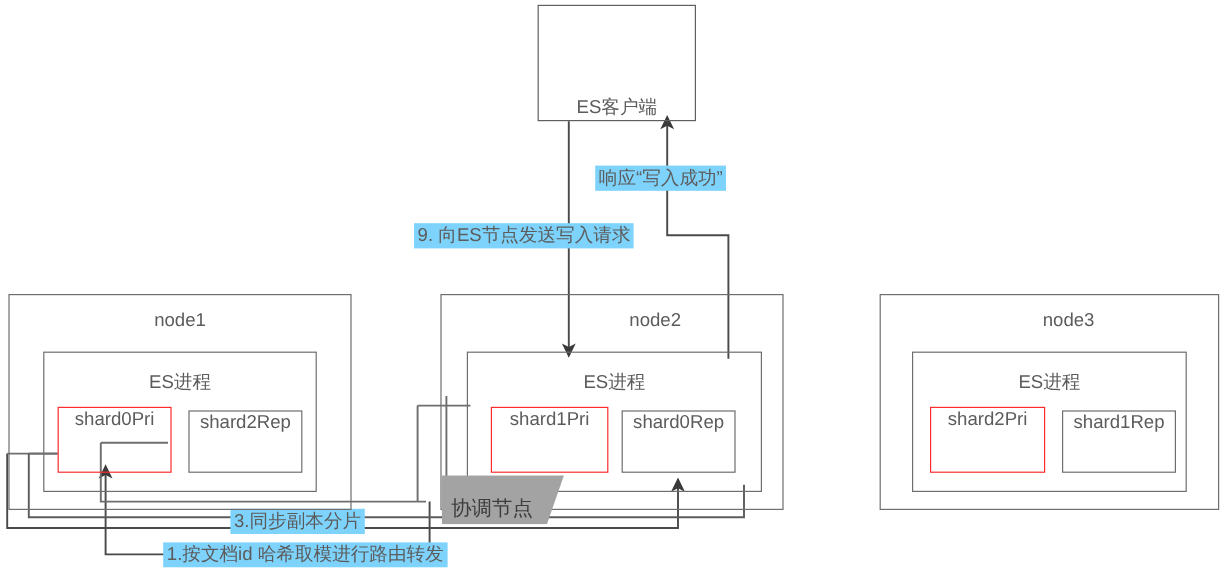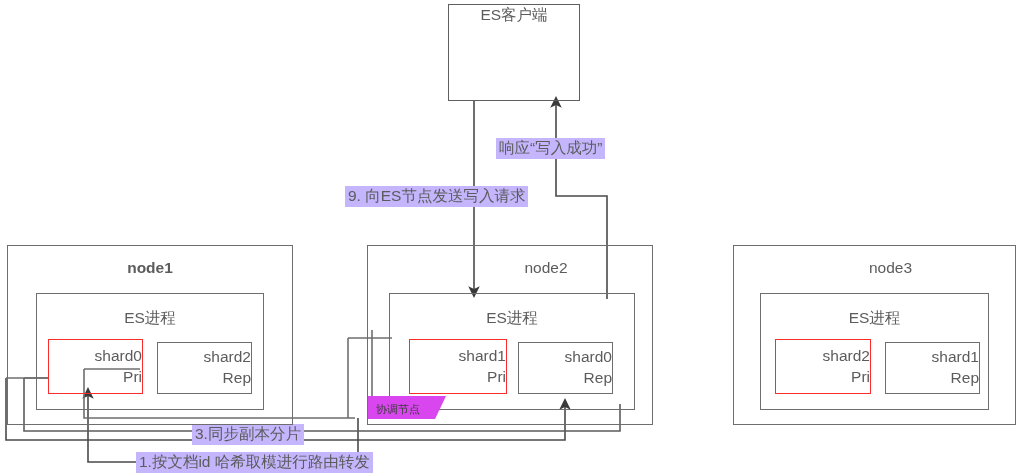--- a/index.html
+++ b/index.html
@@ -40,55 +40,55 @@
     text-align: center;
     font-size: 15.5px;
     color: #5c5c5c;
     white-space: nowrap;
   }
   .shard {
     position: absolute;
     box-sizing: border-box;
     border: 1.6px solid #6e6e6e;
     display: flex;
-    flex-direction: column;
-    align-items: flex-end;
+    flex-direction: row;
+    align-items: flex-start;
     justify-content: center;
     font-size: 15.5px;
     line-height: 1.35;
     color: #5c5c5c;
     background: transparent;
   }
   .shard.primary {
     border-color: #fb2c2c;
   }
   .edge-label {
     position: absolute;
     font-size: 15.5px;
     color: #5c5c5c;
     white-space: nowrap;
-    background: #c4b5fd;
+    background: #7dd3fc;
     padding: 0 3px;
   }
   .coord-badge {
     position: absolute;
-    font-size: 11px;
+    font-size: 17px;
     color: #3d3d3d;
     white-space: nowrap;
-    padding: 6px 26px 2px 8px;
-    background: #d946ef;
+    padding: 16px 26px 2px 8px;
+    background: #a3a3a3;
     -webkit-clip-path: polygon(0 0, 100% 0, 86% 100%, 0 100%);
     clip-path: polygon(0 0, 100% 0, 86% 100%, 0 100%);
   }
   .client-box {
     position: absolute;
     box-sizing: border-box;
     border: 1.6px solid #5f5f5f;
     display: flex;
-    align-items: flex-start;
+    align-items: flex-end;
     justify-content: center;
     font-size: 15.5px;
     color: #5c5c5c;
   }
 </style>
 </head>
 <body>
 
 <div id="stage">
 
@@ -124,21 +124,21 @@
   <div class="client-box" style="left:448px; top:4px; width:132px; height:97px;">
     <span>ES客户端</span>
   </div>
 
   <div class="edge-label" style="left:345px; top:186px;">9. 向ES节点发送写入请求</div>
   <div class="edge-label" style="left:496px; top:138px;">响应“写入成功”</div>
   <div class="edge-label" style="left:192px; top:424px;">3.同步副本分片</div>
   <div class="edge-label" style="left:136px; top:452px;">1.按文档id 哈希取模进行路由转发</div>
 
   <div class="box" style="left:7px; top:245px; width:286px; height:180px;"></div>
-  <div class="box-label" style="left:7px; top:259px; width:286px;font-weight:bold;">node1</div>
+  <div class="box-label" style="left:7px; top:259px; width:286px;">node1</div>
   <div class="box" style="left:36px; top:293px; width:228px; height:117px;"></div>
   <div class="box-label" style="left:36px; top:308px; width:228px;">ES进程</div>
   <div class="shard primary" style="left:48px; top:339px; width:95px; height:55px;">
     <span>shard0</span>
     <span>Pri</span>
   </div>
   <div class="shard" style="left:157px; top:342px; width:95px; height:52px;">
     <span>shard2</span>
     <span>Rep</span>
   </div>

